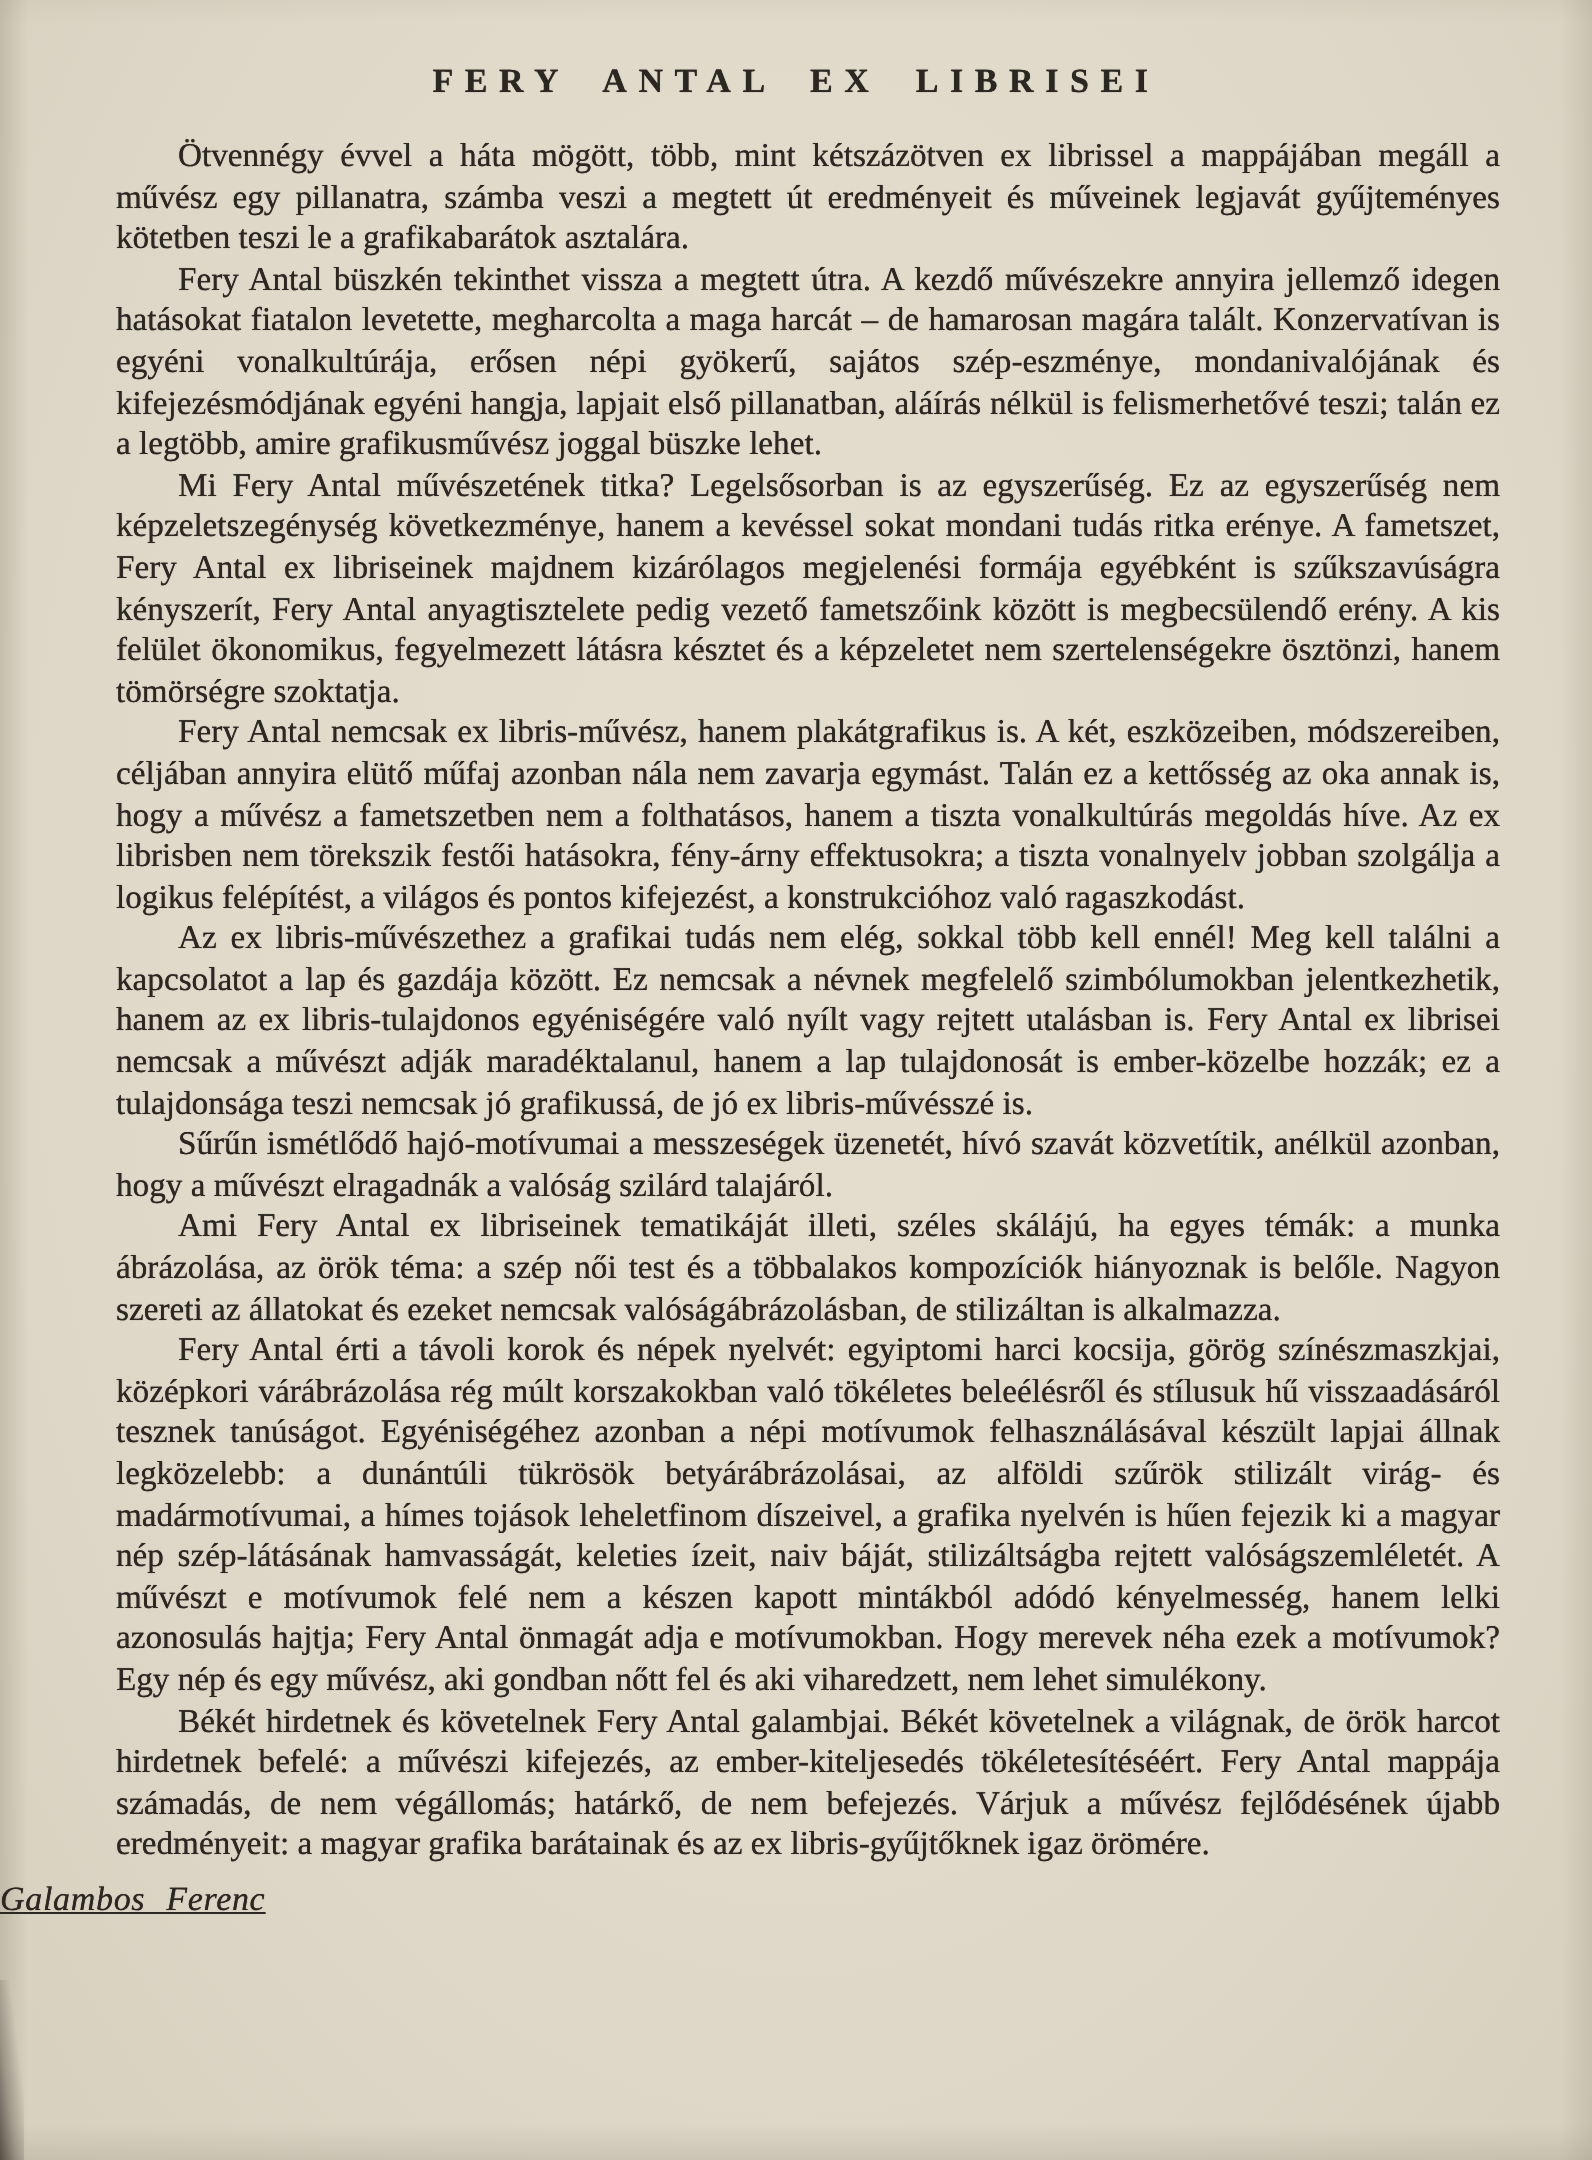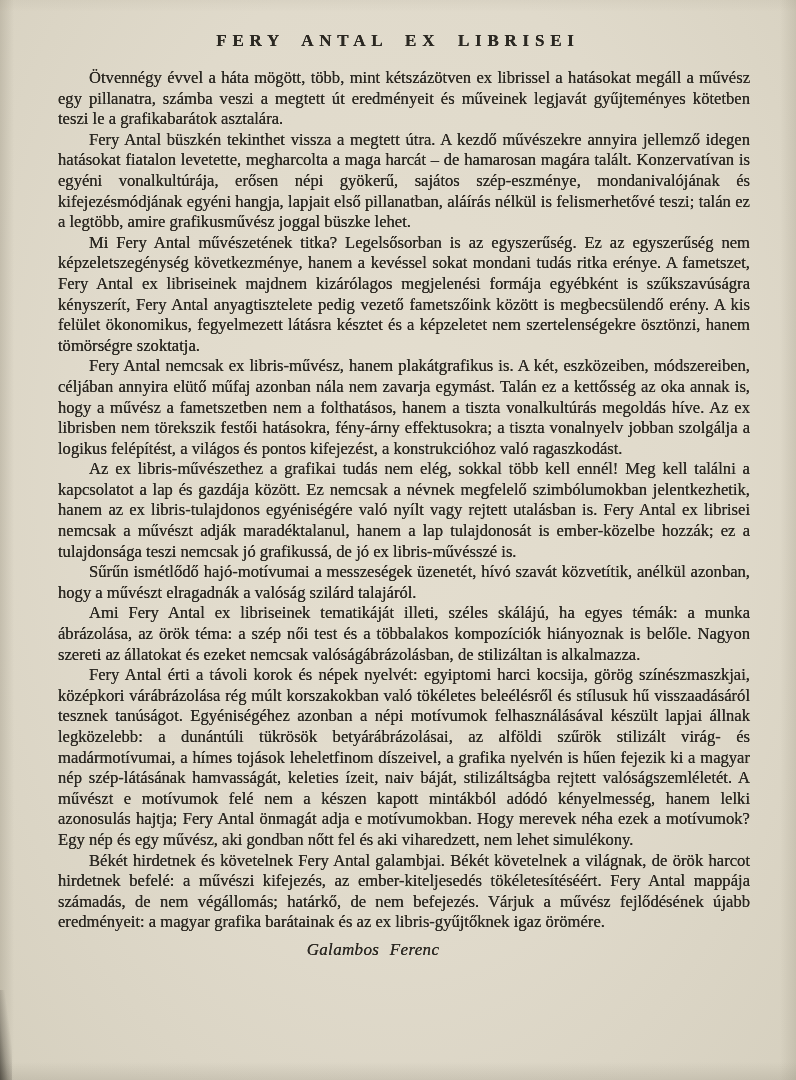--- a/index.html
+++ b/index.html
@@ -57,37 +57,38 @@
     color: var(--ink);
     text-shadow: 0 0 0.35px currentColor;
   }
   .body-text p.para {
     text-indent: 31px;
     margin: 0;
   }
   .signature {
     margin-top: 7px;
     padding-right: 50px;
-    text-align: center;
+    text-align: left;
     font-style: italic;
     font-size: 17px;
     letter-spacing: 0.02em;
     word-spacing: 0.35em;
     color: var(--ink);
     text-shadow: 0 0 0.35px currentColor;
+    text-decoration: underline;
   }
 </style>
 </head>
 <body>
 
 <div class="page">
   <h1 class="page-title">FERY ANTAL EX LIBRISEI</h1>
 
   <div class="body-text">
-      <p class="para">Ötvennégy évvel a háta mögött, több, mint kétszázötven ex librissel a hatásokat megáll a művész egy pillanatra, számba veszi a megtett út eredményeit és műveinek legjavát gyűjteményes kötetben teszi le a grafikabarátok asztalára.</p>
+      <p class="para">Ötvennégy évvel a háta mögött, több, mint kétszázötven ex librissel a mappájában megáll a művész egy pillanatra, számba veszi a megtett út eredményeit és műveinek legjavát gyűjteményes kötetben teszi le a grafikabarátok asztalára.</p>
       <p class="para">Fery Antal büszkén tekinthet vissza a megtett útra. A kezdő művészekre annyira jellemző idegen hatásokat fiatalon levetette, megharcolta a maga harcát – de hamarosan magára talált. Konzervatívan is egyéni vonalkultúrája, erősen népi gyökerű, sajátos szép-eszménye, mondanivalójának és kifejezésmódjának egyéni hangja, lapjait első pillanatban, aláírás nélkül is felismerhetővé teszi; talán ez a legtöbb, amire grafikusművész joggal büszke lehet.</p>
       <p class="para">Mi Fery Antal művészetének titka? Legelsősorban is az egyszerűség. Ez az egyszerűség nem képzeletszegénység következménye, hanem a kevéssel sokat mondani tudás ritka erénye. A fametszet, Fery Antal ex libriseinek majdnem kizárólagos megjelenési formája egyébként is szűkszavúságra kényszerít, Fery Antal anyagtisztelete pedig vezető fametszőink között is megbecsülendő erény. A kis felület ökonomikus, fegyelmezett látásra késztet és a képzeletet nem szertelenségekre ösztönzi, hanem tömörségre szoktatja.</p>
       <p class="para">Fery Antal nemcsak ex libris-művész, hanem plakátgrafikus is. A két, eszközeiben, módszereiben, céljában annyira elütő műfaj azonban nála nem zavarja egymást. Talán ez a kettősség az oka annak is, hogy a művész a fametszetben nem a folthatásos, hanem a tiszta vonalkultúrás megoldás híve. Az ex librisben nem törekszik festői hatásokra, fény-árny effektusokra; a tiszta vonalnyelv jobban szolgálja a logikus felépítést, a világos és pontos kifejezést, a konstrukcióhoz való ragaszkodást.</p>
       <p class="para">Az ex libris-művészethez a grafikai tudás nem elég, sokkal több kell ennél! Meg kell találni a kapcsolatot a lap és gazdája között. Ez nemcsak a névnek megfelelő szimbólumokban jelentkezhetik, hanem az ex libris-tulajdonos egyéniségére való nyílt vagy rejtett utalásban is. Fery Antal ex librisei nemcsak a művészt adják maradéktalanul, hanem a lap tulajdonosát is ember-közelbe hozzák; ez a tulajdonsága teszi nemcsak jó grafikussá, de jó ex libris-művésszé is.</p>
       <p class="para">Sűrűn ismétlődő hajó-motívumai a messzeségek üzenetét, hívó szavát közvetítik, anélkül azonban, hogy a művészt elragadnák a valóság szilárd talajáról.</p>
       <p class="para">Ami Fery Antal ex libriseinek tematikáját illeti, széles skálájú, ha egyes témák: a munka ábrázolása, az örök téma: a szép női test és a többalakos kompozíciók hiányoznak is belőle. Nagyon szereti az állatokat és ezeket nemcsak valóságábrázolásban, de stilizáltan is alkalmazza.</p>
       <p class="para">Fery Antal érti a távoli korok és népek nyelvét: egyiptomi harci kocsija, görög színészmaszkjai, középkori várábrázolása rég múlt korszakokban való tökéletes beleélésről és stílusuk hű visszaadásáról tesznek tanúságot. Egyéniségéhez azonban a népi motívumok felhasználásával készült lapjai állnak legközelebb: a dunántúli tükrösök betyárábrázolásai, az alföldi szűrök stilizált virág- és madármotívumai, a hímes tojások leheletfinom díszeivel, a grafika nyelvén is hűen fejezik ki a magyar nép szép-látásának hamvasságát, keleties ízeit, naiv báját, stilizáltságba rejtett valóságszemléletét. A művészt e motívumok felé nem a készen kapott mintákból adódó kényelmesség, hanem lelki azonosulás hajtja; Fery Antal önmagát adja e motívumokban. Hogy merevek néha ezek a motívumok? Egy nép és egy művész, aki gondban nőtt fel és aki viharedzett, nem lehet simulékony.</p>
       <p class="para">Békét hirdetnek és követelnek Fery Antal galambjai. Békét követelnek a világnak, de örök harcot hirdetnek befelé: a művészi kifejezés, az ember-kiteljesedés tökéletesítéséért. Fery Antal mappája számadás, de nem végállomás; határkő, de nem befejezés. Várjuk a művész fejlődésének újabb eredményeit: a magyar grafika barátainak és az ex libris-gyűjtőknek igaz örömére.</p>
     </div>
 

